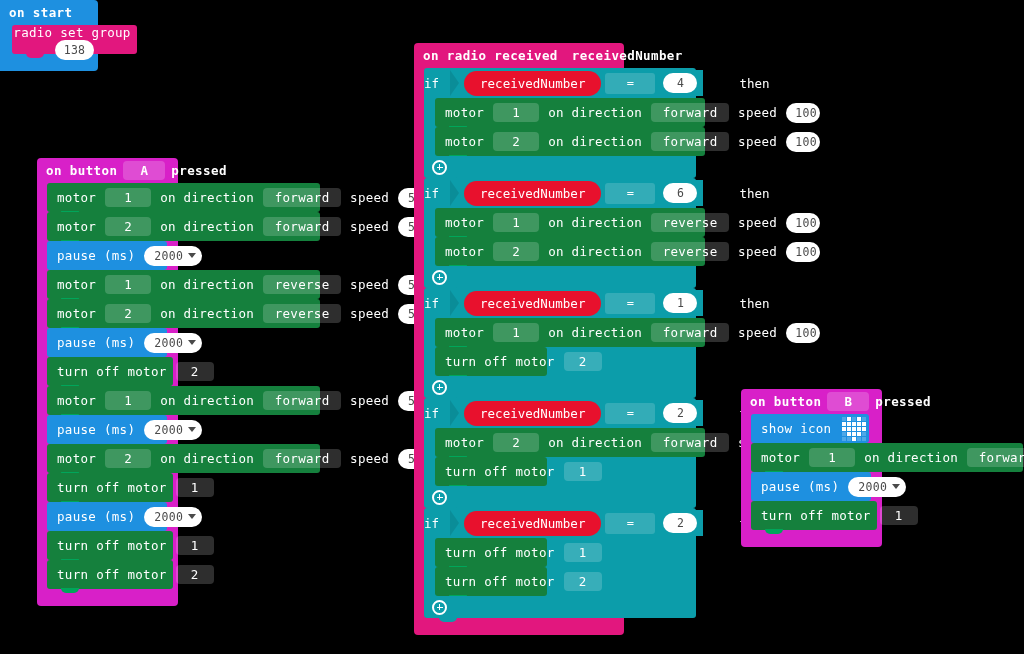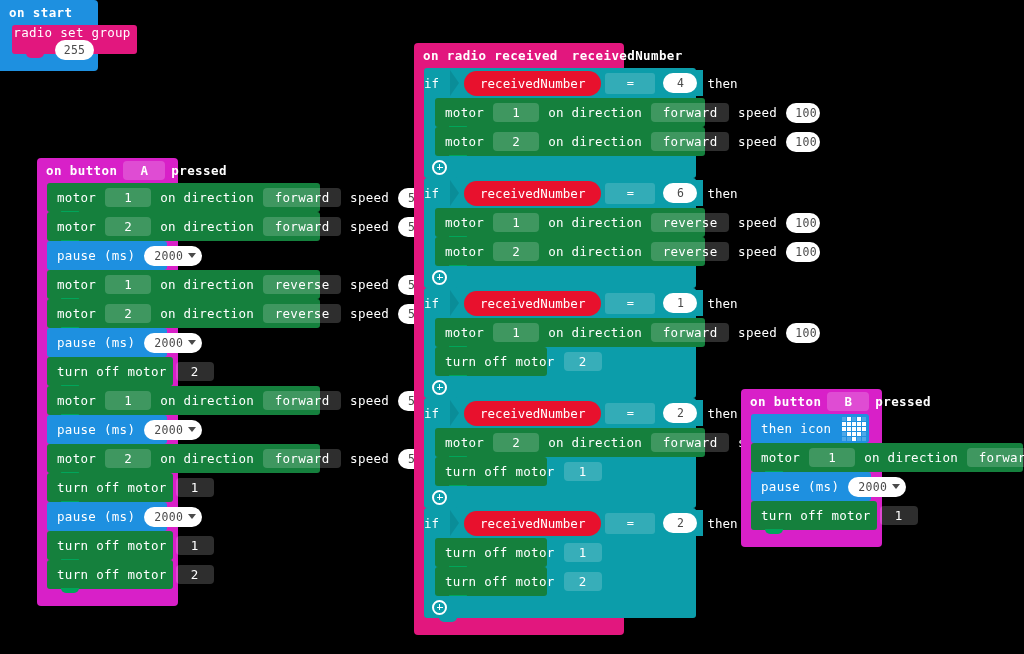--- a/index.html
+++ b/index.html
@@ -223,21 +223,21 @@
     border-radius: 3px;
     height: 21px;
     line-height: 21px;
     width: 50px;
     margin: 0 4px;
     color: #ffffff;
     font-size: 12px;
     text-align: center;
     display: inline-block;
   }
-  .then-lbl { margin-left: 4px; margin-right: 10px; }
+  .then-lbl { margin-left: 36px; margin-right: 10px; }
 
   
   .plus-btn {
     width: 15px; height: 15px;
     border-radius: 50%;
     border: 2px solid #ffffff;
     position: relative;
     box-sizing: border-box;
     flex: 0 0 auto;
   }
@@ -265,21 +265,21 @@
 <body>
 
 <div class="stack" style="left:0px; top:0px;">
   <div class="hat" style="background:#1e90e0; width:98px; border-radius:0 4px 4px 0;">
     <div class="hat-title">
       <span>on start</span>
     </div>
     <div class="hat-body">
       <div class="blk blk-radio" style="width:125px; margin-left:2px;flex-direction:column;">
         <span class="lbl lbl-first">radio set group</span>
-        <span class="field-round">255</span>
+        <span class="field-round">138</span>
       </div>
     </div>
     <div class="hat-foot"></div>
   </div>
 </div>
 
 <div class="stack" style="left:37px; top:158px;">
   <div class="hat" style="background:#d820c8; width:141px;">
     <div class="hat-title">
       <span>on button</span>
@@ -564,21 +564,21 @@
 <div class="stack" style="left:741px; top:389px;">
   <div class="hat" style="background:#d820c8; width:141px;">
     <div class="hat-title">
       <span>on button</span>
       <span class="hat-field">B</span>
       <span>pressed</span>
     </div>
     <div class="hat-body">
 
       <div class="blk blk-show" style="width:118px;">
-        <span class="lbl lbl-first">then icon</span>
+        <span class="lbl lbl-first">show icon</span>
         <span class="led-matrix" id="led-heart">
             <span class="led-off"></span>
             <span class="led-on"></span>
             <span class="led-off"></span>
             <span class="led-on"></span>
             <span class="led-off"></span>
             <span class="led-on"></span>
             <span class="led-on"></span>
             <span class="led-on"></span>
             <span class="led-on"></span>

